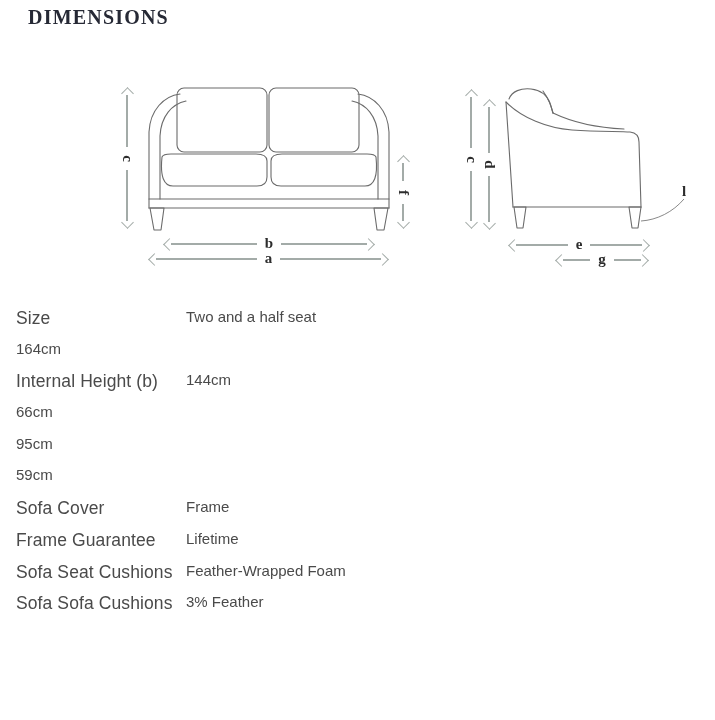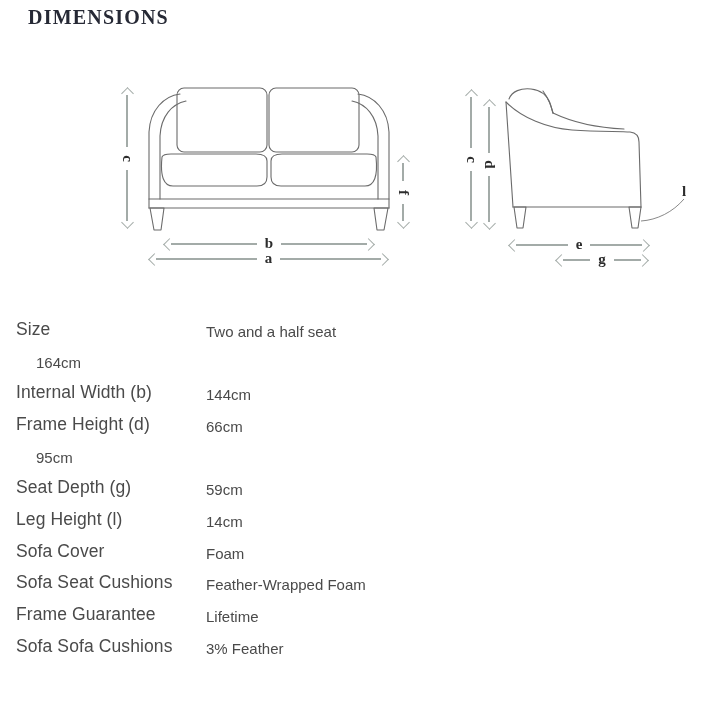--- a/index.html
+++ b/index.html
@@ -19,23 +19,23 @@
   .ch.down{border-right-width:1.5px;border-bottom-width:1.5px;margin-top:-3px;}
   .ch.left{border-left-width:1.5px;border-bottom-width:1.5px;margin-right:-3px;}
   .ch.right{border-top-width:1.5px;border-right-width:1.5px;margin-left:-3px;}
   .dlab{font-family:"Liberation Serif",serif;font-weight:700;font-size:15px;
         color:#2d2d2d;line-height:1;}
   .varrow .dlab{transform:rotate(90deg);margin:4px 0;}
   .harrow .dlab{margin:0 8px;position:relative;top:-1px;}
   .leg-label{position:absolute;left:682px;top:184px;}
   
   .dim-table{position:absolute;left:16px;top:308px;width:560px;}
-  .dim-row{height:31.7px;display:flex;align-items:flex-end;}
+  .dim-row{height:31.7px;display:flex;align-items:flex-start;}
   .dim-row .lbl{flex:none;width:170px;font-size:17.5px;color:#4a4a4a;letter-spacing:.1px;}
-  .dim-row .val{font-size:15px;color:#4a4a4a;margin-left:20px;}
+  .dim-row .val{font-size:15px;color:#4a4a4a;}
 </style>
 </head>
 <body>
 
 <div class="page" style="--line: #6b6b6b; --arrow: #a3aba8;">
 
   <h2 class="section-title">DIMENSIONS</h2>
 
   <svg style="left:146px;top:86px" width="246" height="146" viewBox="0 0 246 146">
     <g fill="none" stroke="var(--line)" stroke-width="1.1" stroke-linejoin="round" stroke-linecap="round">
@@ -138,49 +138,43 @@
 
   <div class="dim-table">
       <div class="dim-row">
         <span class="lbl">Size</span>
         <span class="val">Two and a half seat</span>
       </div>
       <div class="dim-row">
         <span class="val">164cm</span>
       </div>
       <div class="dim-row">
-        <span class="lbl">Internal Width (b)</span>
+        <span class="lbl">Internal Height (b)</span>
         <span class="val">144cm</span>
       </div>
       <div class="dim-row">
-        <span class="lbl">Frame Height (d)</span>
         <span class="val">66cm</span>
       </div>
       <div class="dim-row">
         <span class="val">95cm</span>
       </div>
       <div class="dim-row">
-        <span class="lbl">Seat Depth (g)</span>
         <span class="val">59cm</span>
       </div>
       <div class="dim-row">
-        <span class="lbl">Leg Height (l)</span>
-        <span class="val">14cm</span>
+        <span class="lbl">Sofa Cover</span>
+        <span class="val">Frame</span>
       </div>
       <div class="dim-row">
-        <span class="lbl">Sofa Cover</span>
-        <span class="val">Foam</span>
+        <span class="lbl">Frame Guarantee</span>
+        <span class="val">Lifetime</span>
       </div>
       <div class="dim-row">
         <span class="lbl">Sofa Seat Cushions</span>
         <span class="val">Feather-Wrapped Foam</span>
-      </div>
-      <div class="dim-row">
-        <span class="lbl">Frame Guarantee</span>
-        <span class="val">Lifetime</span>
       </div>
       <div class="dim-row">
         <span class="lbl">Sofa Sofa Cushions</span>
         <span class="val">3% Feather</span>
       </div>
     </div>
 
 </div>
 
 </body></html>

